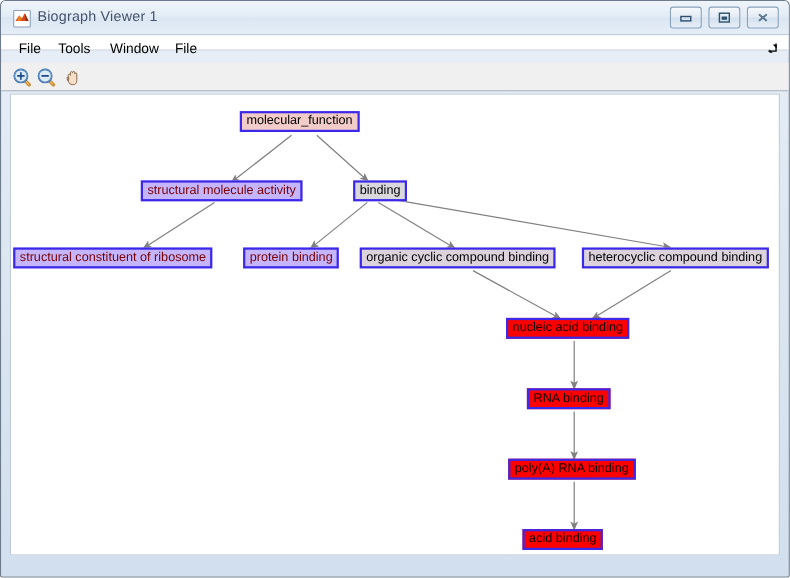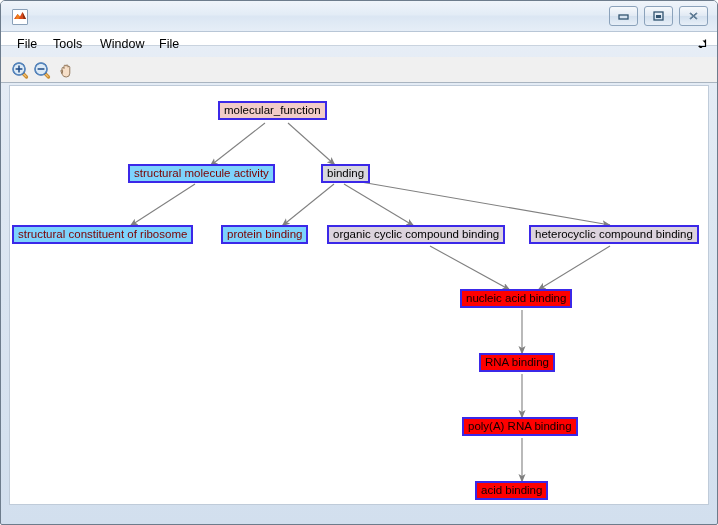--- a/index.html
+++ b/index.html
@@ -119,36 +119,37 @@
     white-space: nowrap;
     display: flex;
     align-items: center;
     justify-content: center;
     padding: 0 4px;
     height: 19px;
   }
   .node.root  { background: #f2ccc8; color: #000000; }
   .node.grey  { background: #d8d8dd; color: #000000; }
   .node.lav   { background: #dcd3dd; color: #000000; }
-  .node.red   { background: #7dd3fc; color: #7a0000; }
+  .node.red   { background: #c4b5fd; color: #7a0000; }
   .node.redk  { background: #fe0000; color: #120000; }
 </style>
 </head>
 <body>
 
 <div id="window">
 
   <div id="titlebar">
     <div id="app-icon">
       <svg width="14" height="14" viewBox="0 0 14 14">
         <path d="M1 9 L4.5 4 L7 6.5 L9.5 2 L13 9 Z" fill="#d84a1b"></path>
         <path d="M4.5 4 L7 6.5 L5.5 9 L2.5 9 Z" fill="#f0801c"></path>
         <path d="M9.5 2 L13 9 L10.5 9 Z" fill="#8c2f12"></path>
       </svg>
     </div>
+    <div id="title-text">Biograph Viewer 1</div>
 
     <div class="winbtn" id="btn-min">
       <svg width="13" height="12" viewBox="0 0 13 12">
         <rect x="2" y="5" width="9" height="4" fill="none" stroke="#31536f" stroke-width="1.3"></rect>
       </svg>
     </div>
     <div class="winbtn" id="btn-max">
       <svg width="13" height="12" viewBox="0 0 13 12">
         <rect x="2" y="2" width="9" height="8" fill="none" stroke="#31536f" stroke-width="1.3"></rect>
         <rect x="4" y="5" width="5" height="3" fill="#31536f"></rect>

